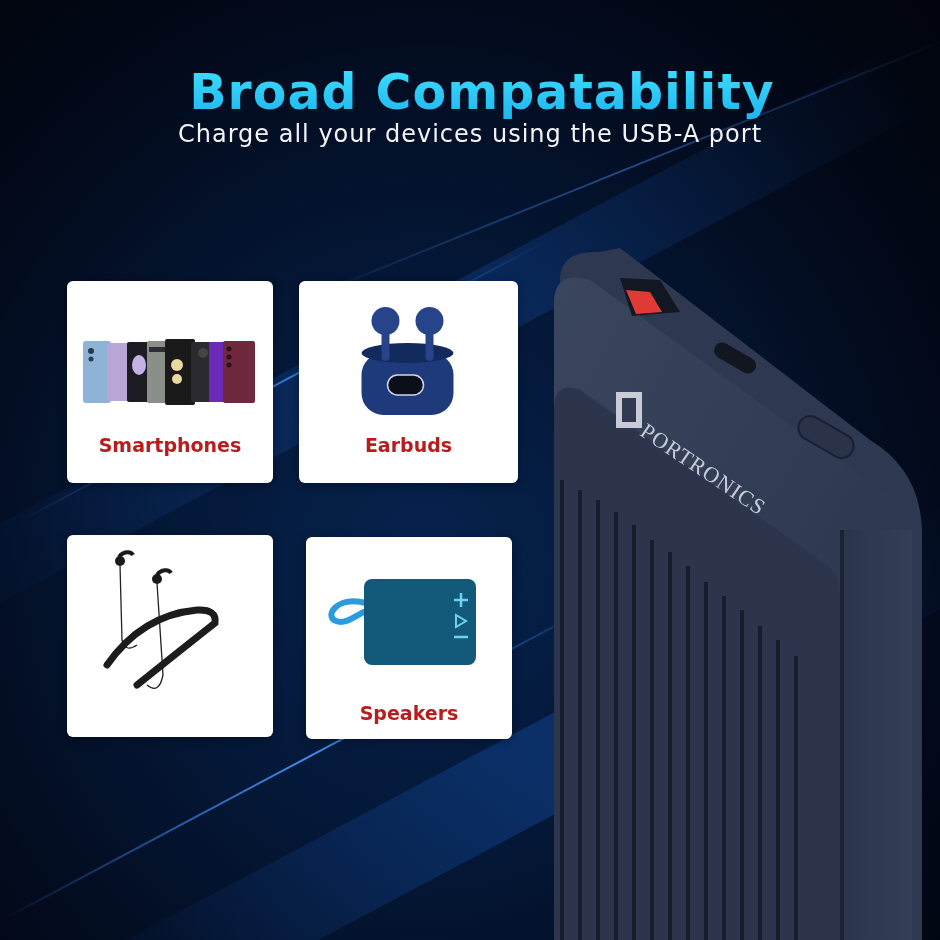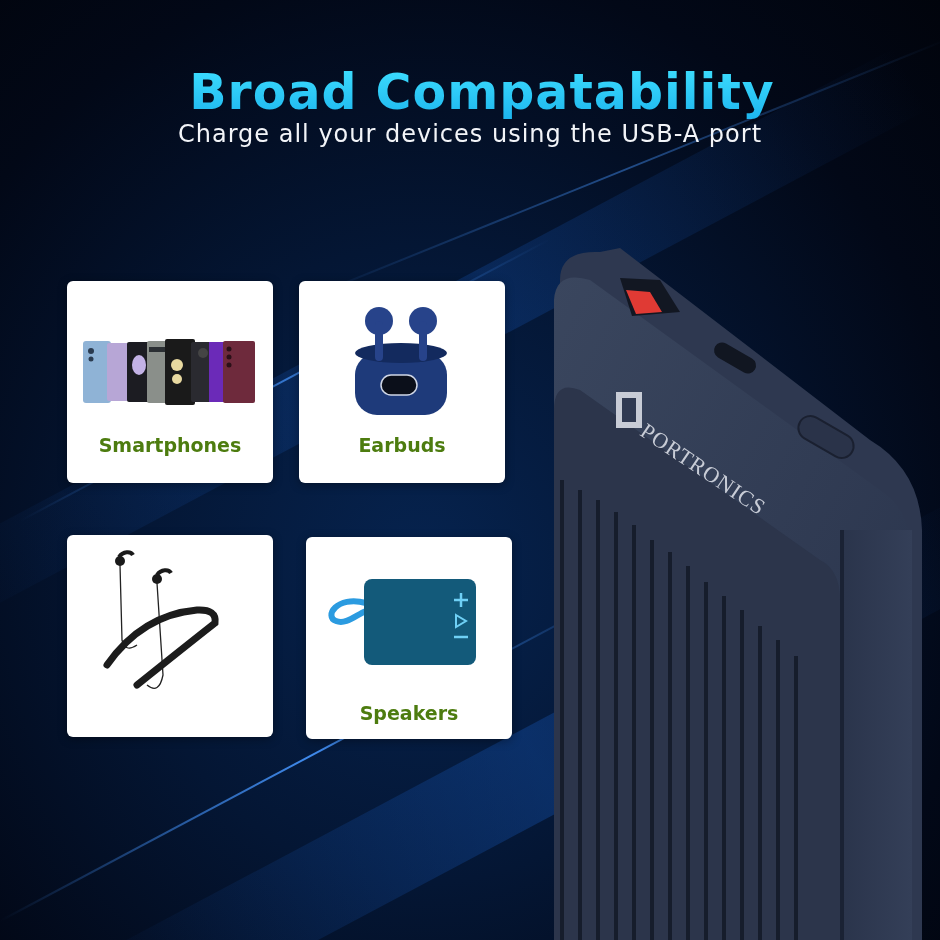--- a/index.html
+++ b/index.html
@@ -21,21 +21,21 @@
     position:absolute; left:0; width:940px; top:120px; text-align:center;
     color:#f2f4f8; font-size:24px; letter-spacing:1px;
   }
 
   .card {
     position:absolute; width:206px; height:202px; background:#ffffff;
     border-radius:6px; box-shadow:0 2px 10px rgba(0,0,0,0.35);
   }
   .card-label {
     position:absolute; left:0; width:100%; text-align:center;
-    font-weight:bold; font-size:19px; color:#4d7c0f;
+    font-weight:bold; font-size:19px; color:#b91c1c;
   }
   .card-art { position:absolute; left:0; top:0; width:100%; height:100%; }
 
   .bank { position:absolute; left:540px; top:240px; width:400px; height:700px; }
   .brand-text {
     position:absolute; left:650px; top:418px; transform-origin:left top;
     transform:rotate(34deg); color:#c8ccd6; font-family:"Liberation Serif", serif;
     font-size:22px; letter-spacing:1px;
   }
 </style>
@@ -68,21 +68,21 @@
     <circle cx="136" cy="72" r="5" fill="#444"></circle>
     <rect x="142" y="61" width="16" height="60" fill="#6b2ab8"></rect>
     <rect x="156" y="60" width="32" height="62" rx="2" fill="#6e2a3c"></rect>
     <circle cx="162" cy="68" r="2.5" fill="#2a1018"></circle>
       <circle cx="162" cy="76" r="2.5" fill="#2a1018"></circle>
       <circle cx="162" cy="84" r="2.5" fill="#2a1018"></circle>
   </svg>
   <div class="card-label" style="top:153px;">Smartphones</div>
 </div>
 
-<div class="card" style="left:299px;top:281px;">
+<div class="card" style="left:299px;top:281px;padding-left:13px;">
   <svg class="card-art" viewBox="0 0 206 202">
     <rect x="56" y="72" width="92" height="62" rx="22" fill="#1e3a7a"></rect>
     <ellipse cx="102" cy="72" rx="46" ry="10" fill="#132a5e"></ellipse>
     <circle cx="80" cy="40" r="14" fill="#27438a"></circle>
     <rect x="76" y="40" width="8" height="40" rx="4" fill="#27438a"></rect>
     <circle cx="124" cy="40" r="14" fill="#27438a"></circle>
     <rect x="120" y="40" width="8" height="40" rx="4" fill="#27438a"></rect>
     <rect x="82" y="94" width="36" height="20" rx="10" fill="#0b0f1a" stroke="#cfd6e6" stroke-width="1.5"></rect>
   </svg>
 

